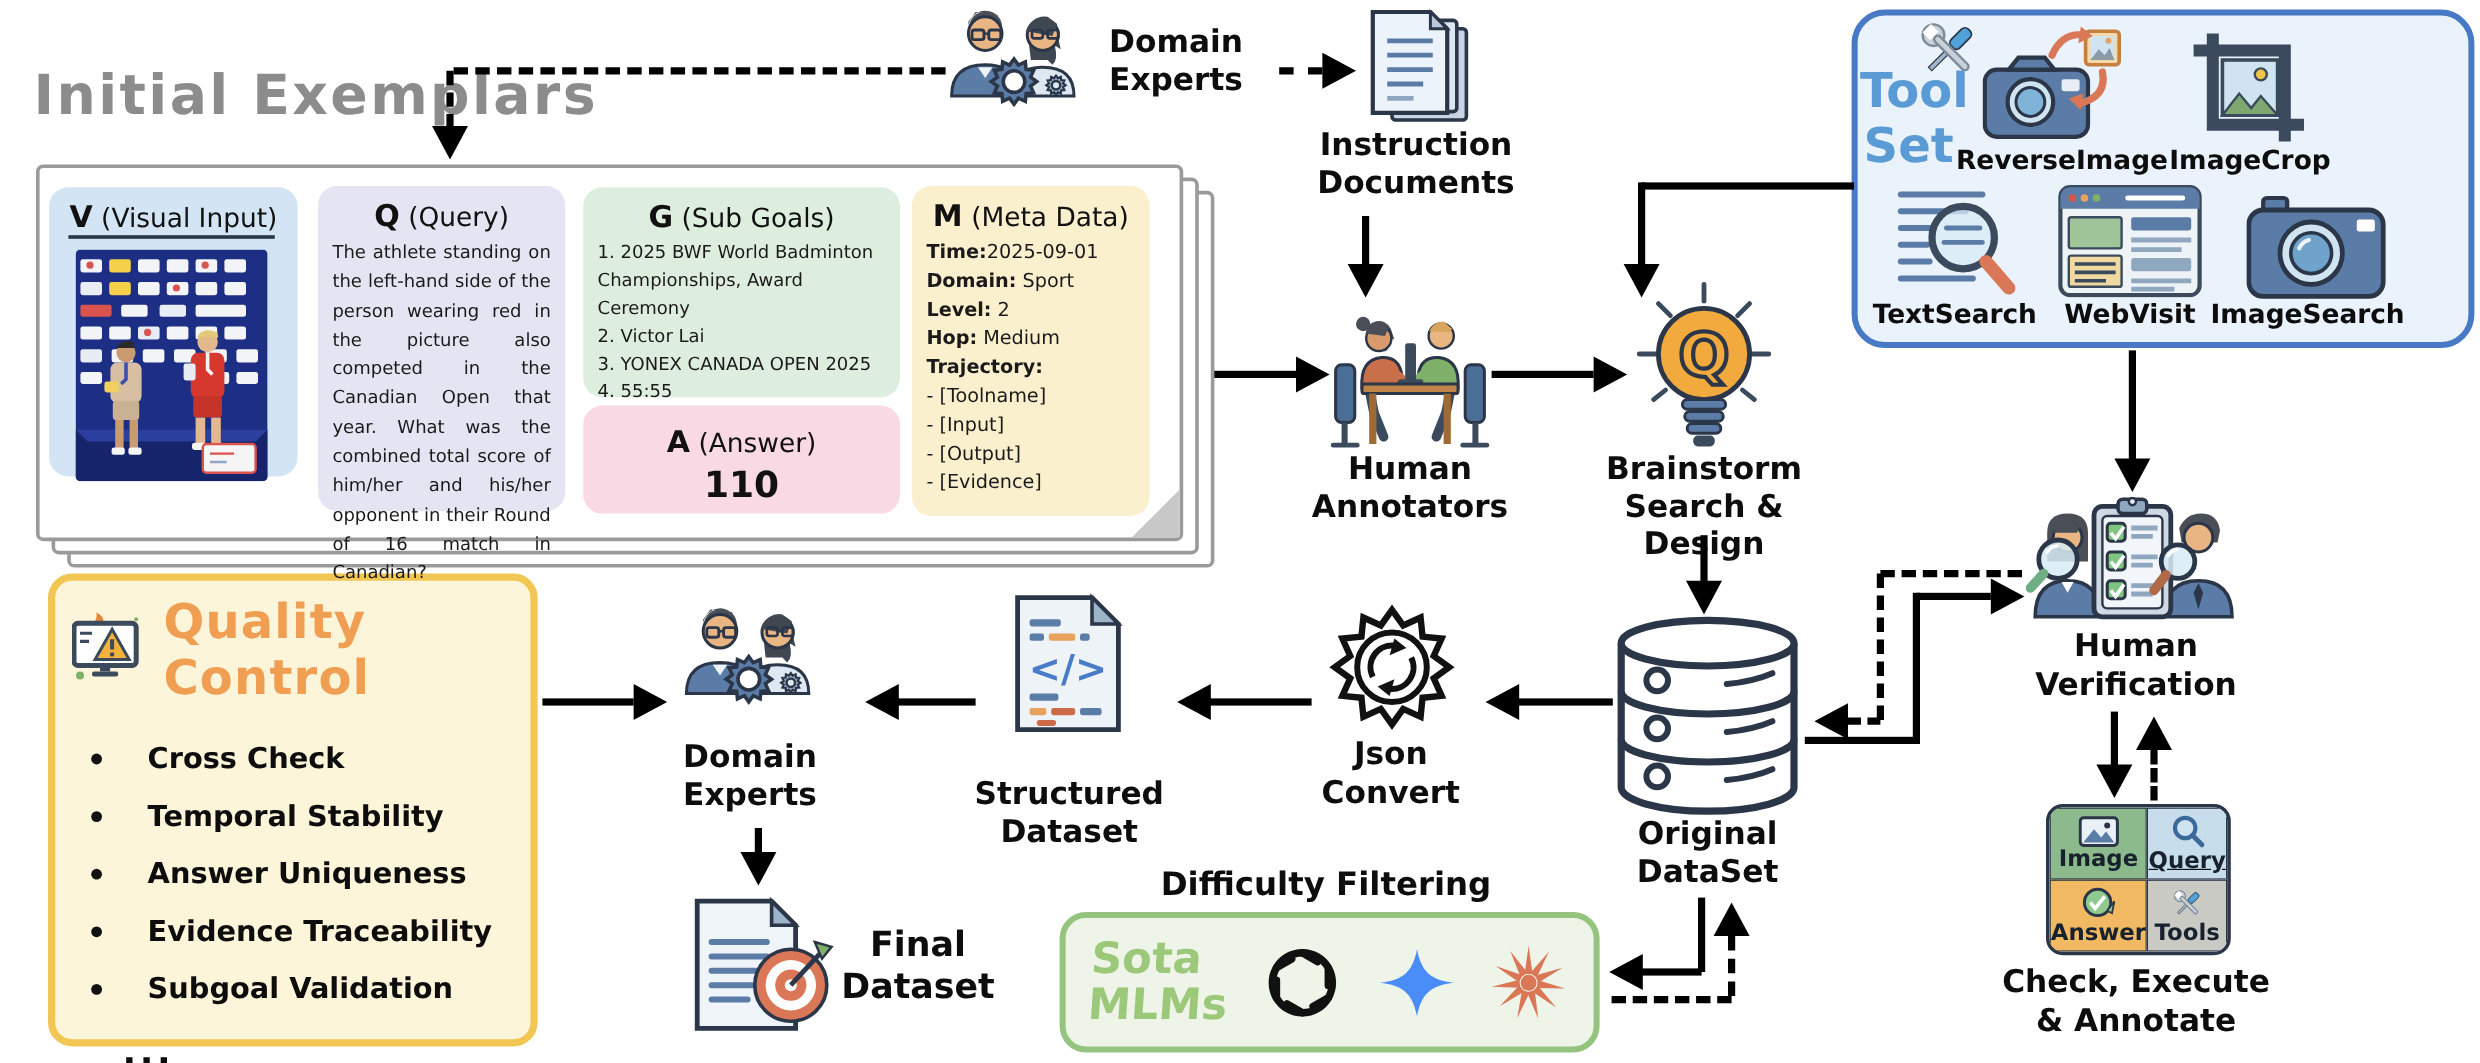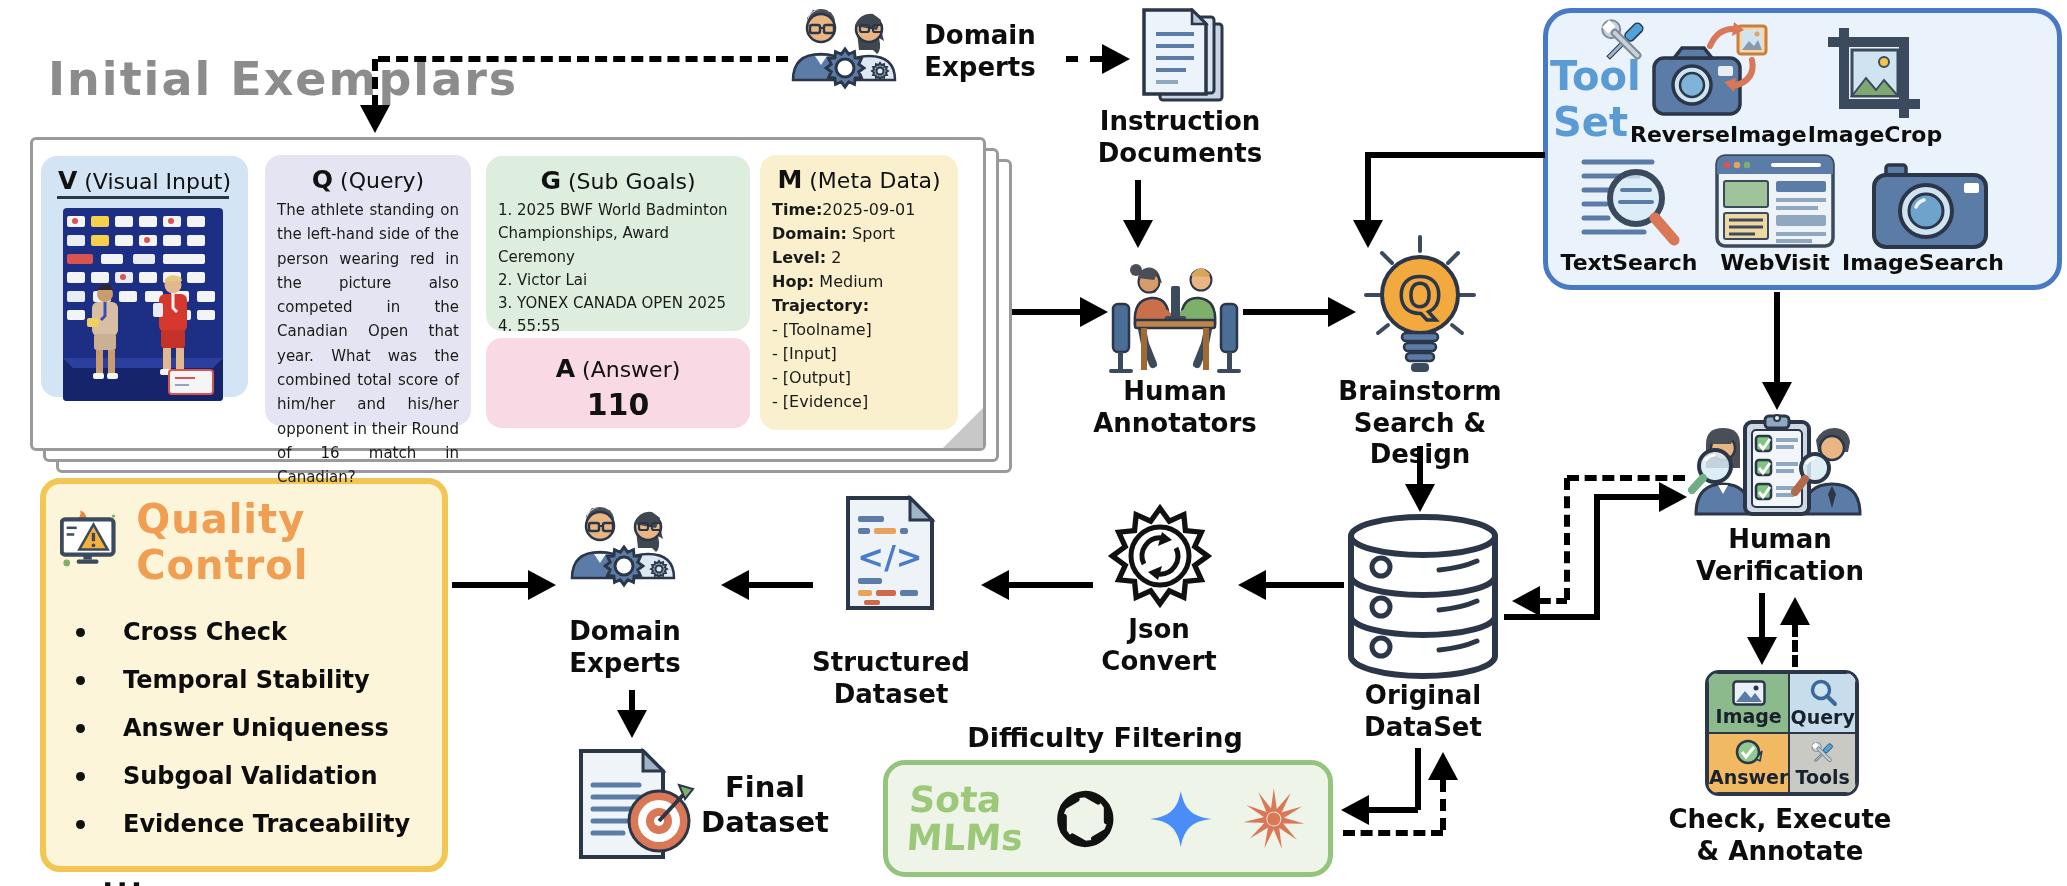--- a/index.html
+++ b/index.html
@@ -92,21 +92,21 @@
         </g>
         <g transform="rotate(-45 30 28)">
           <circle cx="30" cy="10" r="9" fill="#c9d2da" stroke="#7e8b99" stroke-width="2"></circle>
           <rect x="25" y="2" width="10" height="9" fill="#fff"></rect>
           <rect x="27" y="12" width="6" height="38" rx="3" fill="#c9d2da" stroke="#7e8b99" stroke-width="2"></rect>
         </g>
       </g>
     </defs>
   </svg>
 
-  <div class="big-title" style="left:48px;top:52px;text-align:right;">Initial Exemplars</div>
+  <div class="big-title" style="left:28px;top:52px;text-align:right;">Initial Exemplars</div>
 
   <div class="page" style="left:56px;top:159px;z-index:1;"></div>
   <div class="page" style="left:43px;top:148px;z-index:2;"></div>
   <div class="page" style="left:30px;top:137px;z-index:3;">
     <div class="curl"></div>
 
     <div class="panel" style="left:8px;top:16px;width:207px;height:241px;background:#d3e4f5;">
       <div class="panel-title">
         <b>V</b>
         <span>(Visual Input)</span>
@@ -531,25 +531,25 @@
       <div class="qc-row">
           <div class="qc-dot"></div>
           <div class="qc-text">Temporal Stability</div>
         </div>
       <div class="qc-row">
           <div class="qc-dot"></div>
           <div class="qc-text">Answer Uniqueness</div>
         </div>
       <div class="qc-row">
           <div class="qc-dot"></div>
-          <div class="qc-text">Subgoal Validation</div>
+          <div class="qc-text">Evidence Traceability</div>
         </div>
       <div class="qc-row">
           <div class="qc-dot"></div>
-          <div class="qc-text">Evidence Traceability</div>
+          <div class="qc-text">Subgoal Validation</div>
         </div>
       <div class="qc-ellipsis">...</div>
     </div>
   </div>
 
   <div class="diff-title">Difficulty Filtering</div>
   <div class="diff-box">
     <div class="sota">
       <div>Sota</div>
         <div>MLMs</div>
@@ -587,21 +587,21 @@
 
   <div class="grid-box">
     <div class="grid-cell" style="background:#8cba8c;">
       <svg width="34" height="26" viewBox="0 0 34 26">
         <rect x="1.5" y="1.5" width="31" height="23" rx="3" fill="#e9f1f7" stroke="#2b3648" stroke-width="2.5"></rect>
         <circle cx="24" cy="8" r="2.5" fill="#2b3648"></circle>
         <path d="M4 22 l9 -11 6 7 4 -5 7 9 z" fill="#5b7ca6"></path>
       </svg>
       <span>Image</span>
     </div>
-    <div class="grid-cell" style="background:#c7ddeb;">
+    <div class="grid-cell" style="background:#c7ddeb;text-decoration:underline;">
       <svg width="30" height="28" viewBox="0 0 30 28">
         <circle cx="13" cy="11" r="8.5" fill="#cfe4f0" stroke="#3b6a9a" stroke-width="3.5"></circle>
         <line x1="19" y1="17" x2="27" y2="25" stroke="#3b6a9a" stroke-width="4" stroke-linecap="round"></line>
       </svg>
       <span>Query</span>
     </div>
     <div class="grid-cell" style="background:#f1b961;">
       <svg width="30" height="28" viewBox="0 0 30 28">
         <circle cx="14" cy="13" r="11" fill="#8fc98f" stroke="#2b3648" stroke-width="2.5"></circle>
         <path d="M8 13 l4 5 8 -10" stroke="#fff" stroke-width="3" fill="none"></path>

